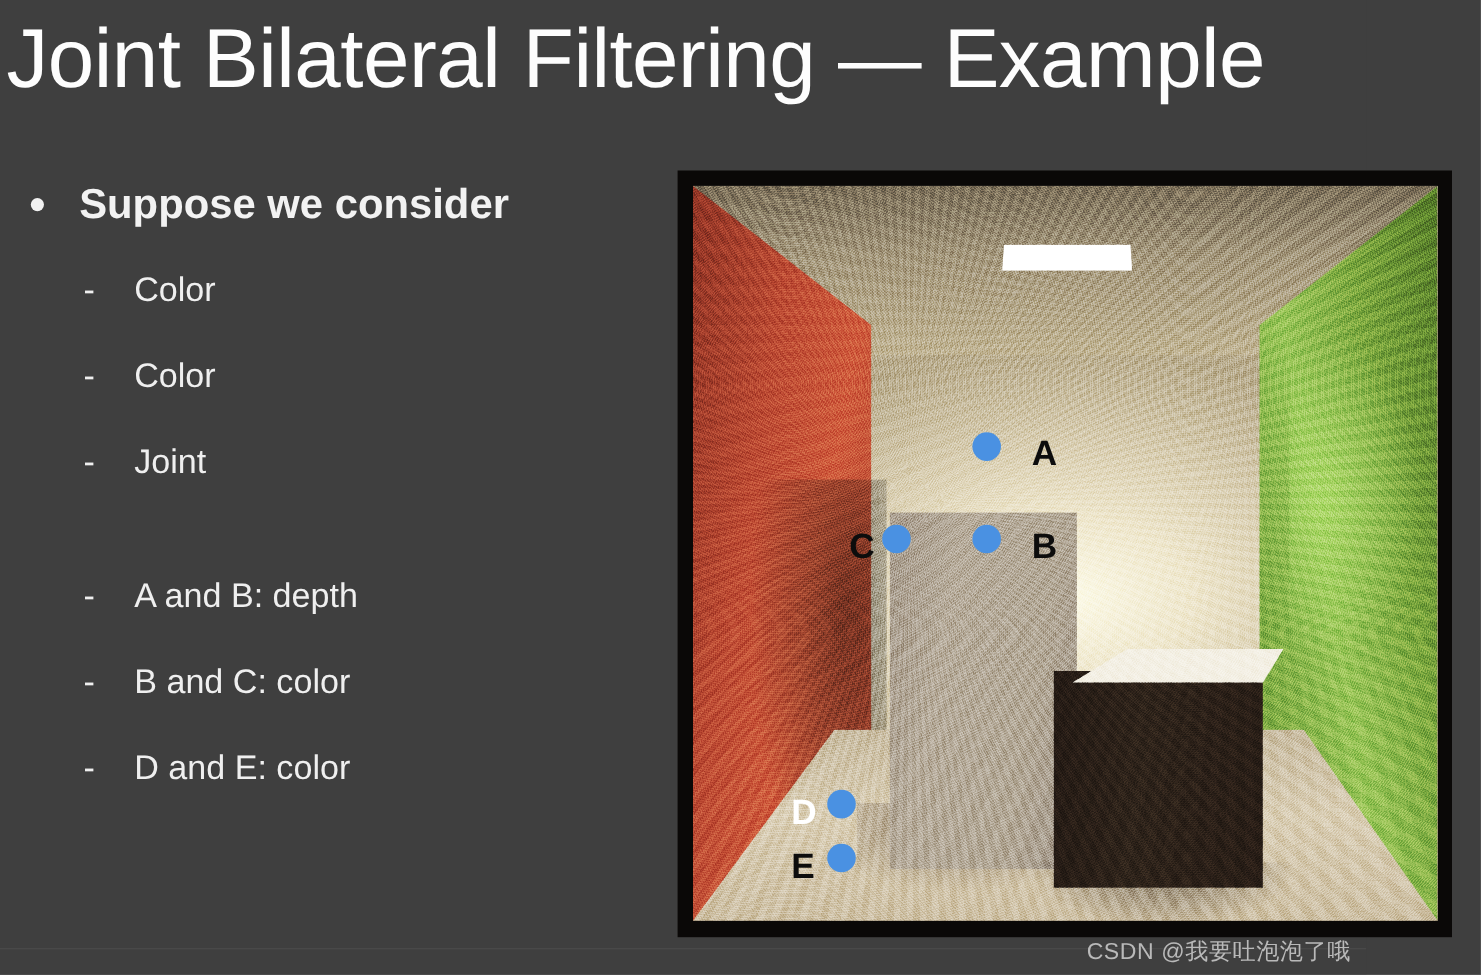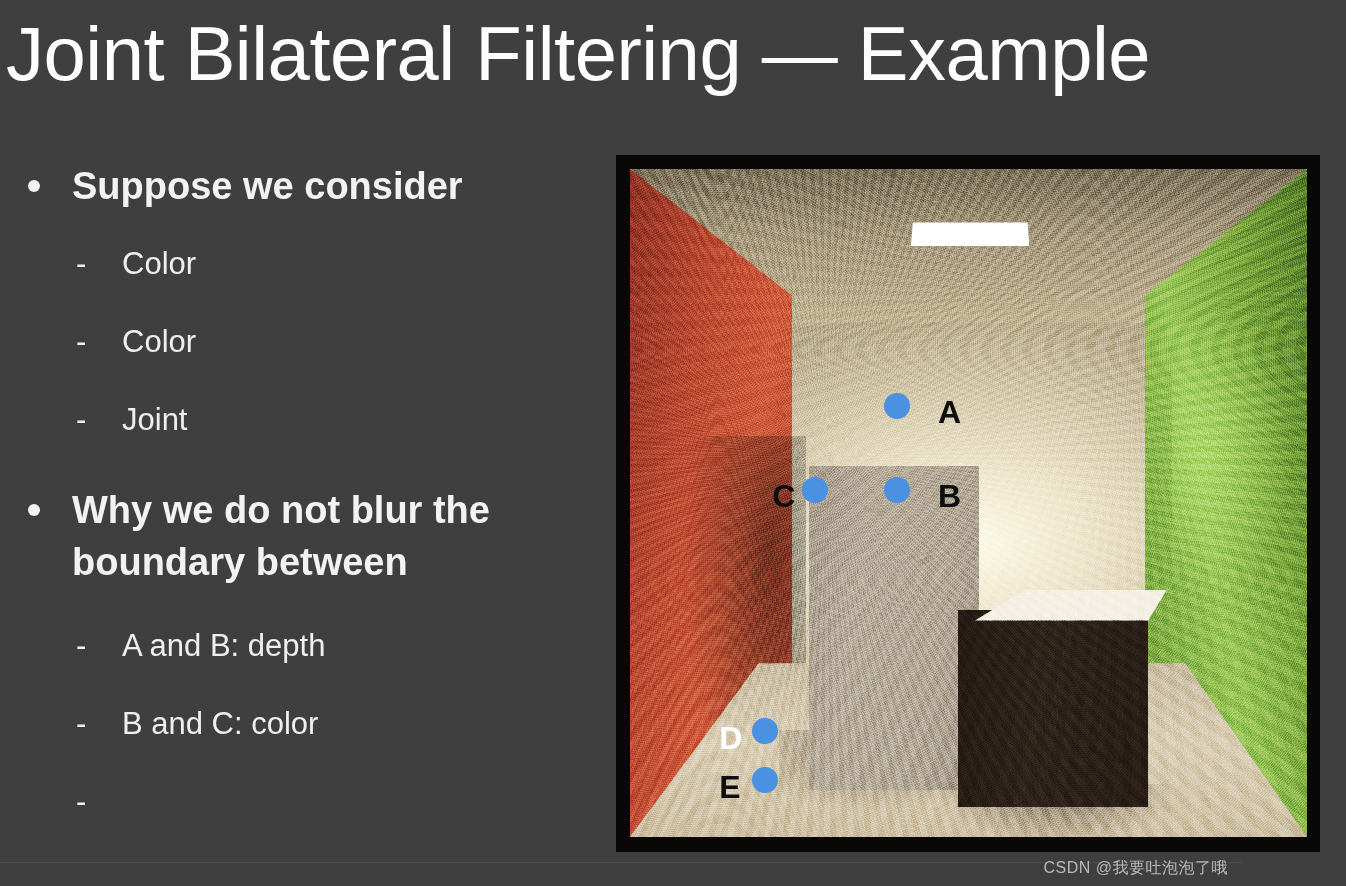--- a/index.html
+++ b/index.html
@@ -214,21 +214,21 @@
     line-height:32px;
     font-family:"Liberation Sans", sans-serif;
   }
   .lbl-dark { color:#0d0d0d; }
   .lbl-light { color:#ffffff; }
 
   
   .watermark {
     position:absolute;
     right:14px; bottom:7px;
-    font-size:16px;
+    font-size:21px;
     color:#b9b9b9;
     font-family:"Liberation Sans", sans-serif;
     letter-spacing:0.5px;
   }
   .bottom-rule {
     position:absolute;
     left:0; bottom:23px;
     width:100%; height:1px;
     background:rgba(255,255,255,0.07);
   }
@@ -260,37 +260,34 @@
       <div class="sp-b"></div>
       <div class="bullet-l2">
         <span class="dash">-</span>
         <span>Joint</span>
       </div>
     </div>
 
     <div class="sp-c"></div>
 
     <div class="bullet-block">
-      <div class="bullet-l1">
-        <span class="dot"></span>
-        <span>Why we do not blur the boundary between</span>
-      </div>
       <div class="sp-d"></div>
       <div class="bullet-l2">
         <span class="dash">-</span>
         <span>A and B: depth</span>
       </div>
       <div class="sp-b"></div>
       <div class="bullet-l2">
         <span class="dash">-</span>
         <span>B and C: color</span>
       </div>
       <div class="sp-b"></div>
       <div class="bullet-l2">
         <span class="dash">-</span>
+        <span>D and E: color</span>
       </div>
     </div>
 
   </div>
 
   <div class="image-frame">
     <div class="scene">
       <div class="back-wall"></div>
       <div class="ceiling"></div>
       <div class="wall-red"></div>

